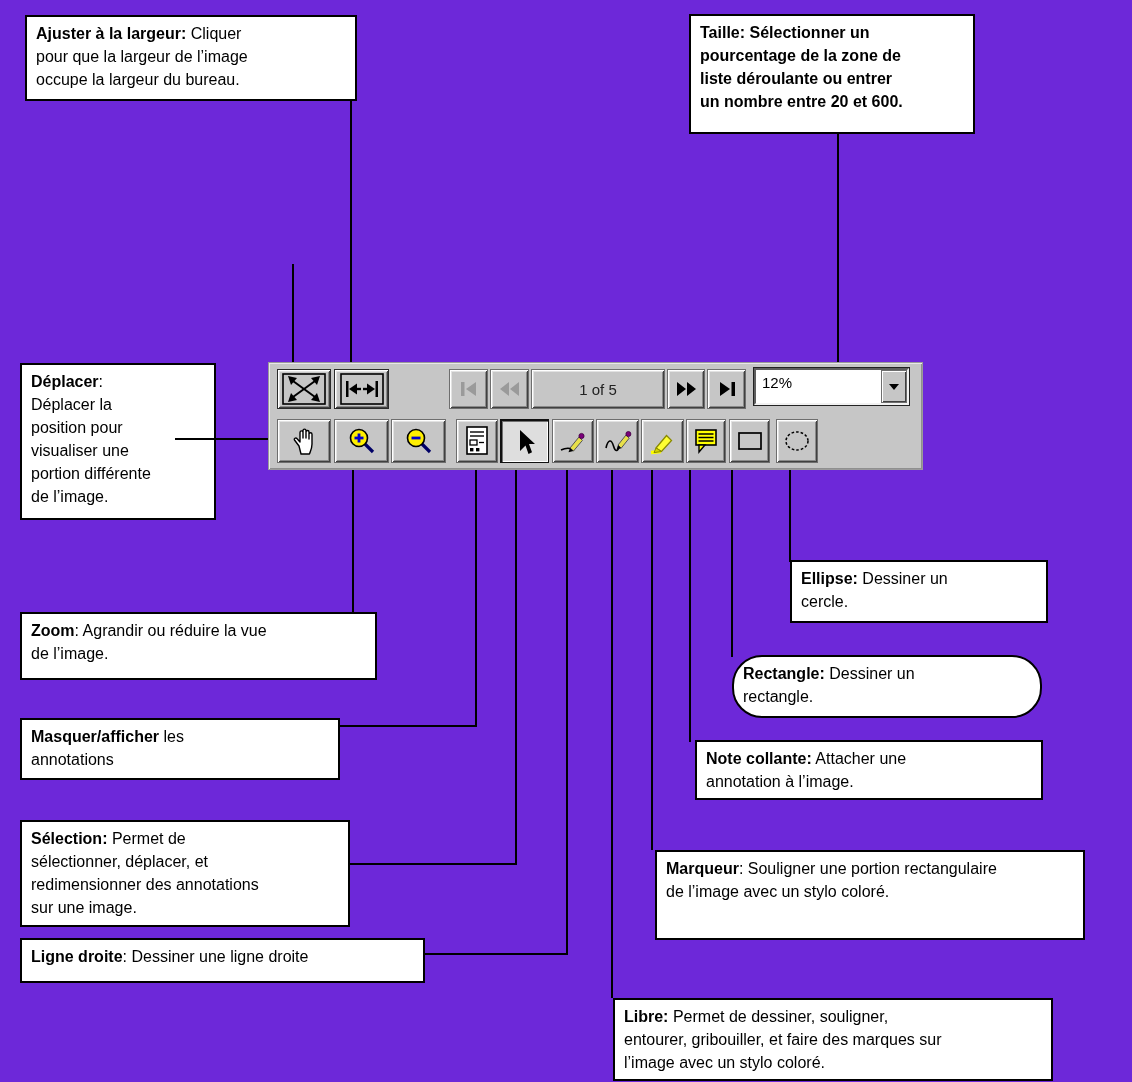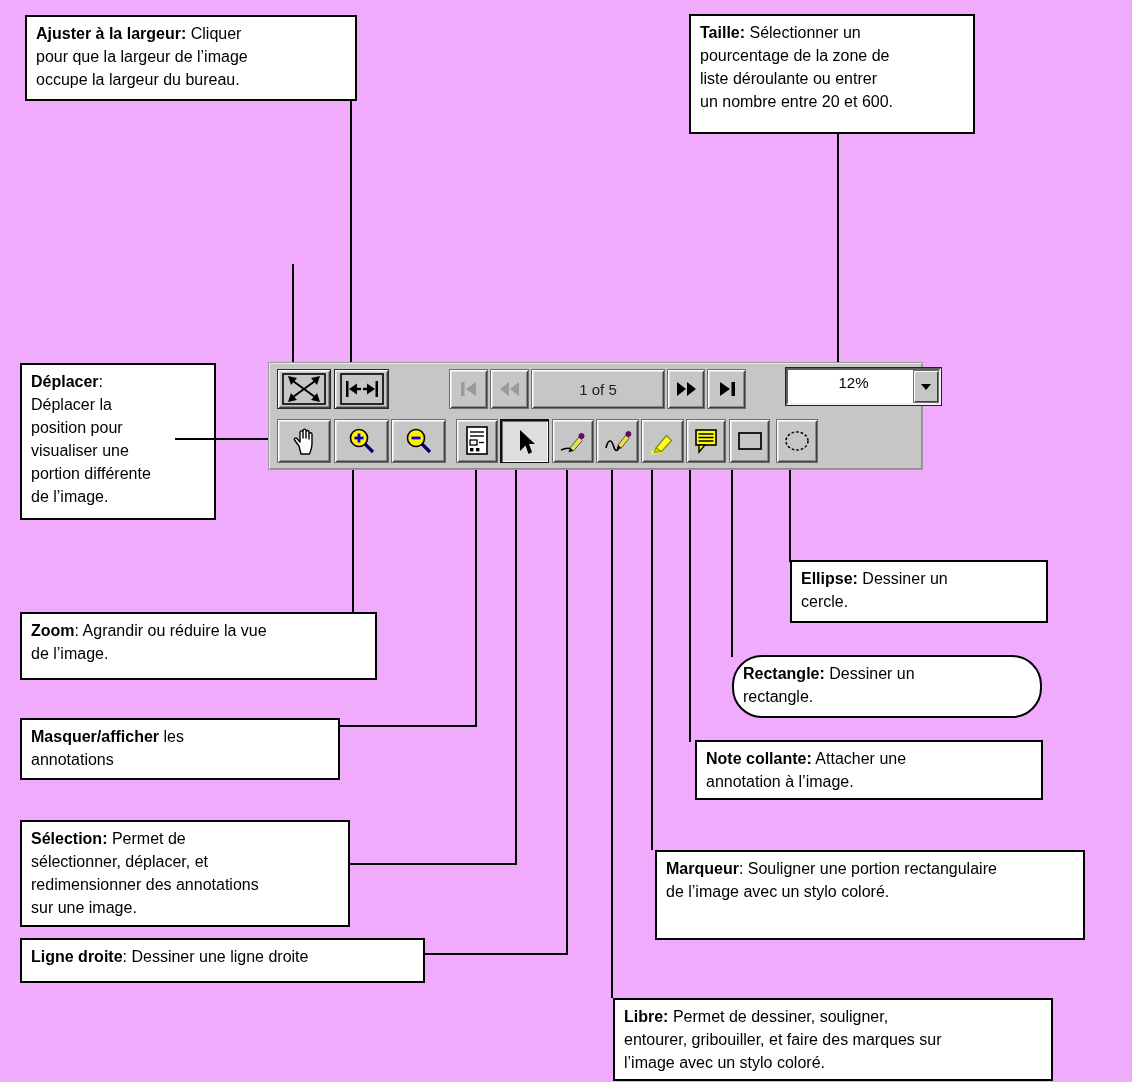--- a/index.html
+++ b/index.html
@@ -1,28 +1,28 @@
 <!DOCTYPE html>
 <html><head>
 <meta charset="utf-8">
 <style>
   html,body{margin:0;padding:0;background:#fff;}
-  .canvas{position:relative;width:1132px;height:1082px;background:#f0abfc;overflow:hidden;
+  .canvas{position:relative;width:1132px;height:1082px;background:#6d28d9;overflow:hidden;
           font-family:"Liberation Sans","DejaVu Sans",sans-serif;color:#000;}
   
   .callout{position:absolute;box-sizing:border-box;background:#fff;border:2px solid #000;
            padding:5px 9px;font-size:16px;line-height:23px;z-index:1;}
   .callout span{white-space:pre-line;}
   .callout b{white-space:pre-line;}
   
   .line{position:absolute;background:#000;z-index:2;}
   
   .toolbar{position:absolute;left:268px;top:362px;width:655px;height:108px;background:#c6c6c6;
            border:1px solid #9a9a9a;box-shadow:inset 1px 1px 0 #e8e8e8,inset -1px -1px 0 #8f8f8f;
-           box-sizing:border-box;z-index:3;text-align:center;}
+           box-sizing:border-box;z-index:3;}
   .btn{position:absolute;display:flex;align-items:center;justify-content:center;
        background:#c6c6c6;border:1px solid #6e6e6e;box-sizing:border-box;
        box-shadow:inset 1px 1px 0 #ffffff,inset -1px -1px 0 #404040,inset 2px 2px 0 #e2e2e2,inset -2px -2px 0 #8a8a8a;}
   .btn.dark{border:1px solid #2a2a2a;}
   .btn.pressed{background:#dedede;border:2px solid #111;border-right-width:1px;border-bottom-width:1px;
        box-shadow:inset 1px 1px 0 #707070,inset -1px -1px 0 #ffffff;}
   .counter{position:absolute;display:flex;align-items:center;justify-content:center;
        background:#c6c6c6;border:1px solid #6e6e6e;box-sizing:border-box;font-size:15px;color:#222;
        box-shadow:inset 1px 1px 0 #ffffff,inset -1px -1px 0 #404040,inset 2px 2px 0 #e2e2e2,inset -2px -2px 0 #8a8a8a;}
   .combo{position:absolute;display:flex;align-items:stretch;background:#fff;box-sizing:border-box;
@@ -35,21 +35,21 @@
 </head>
 <body>
 
 <div class="canvas">
 
   <div class="callout" style="left:25px;top:15px;width:332px;min-height:86px;">
     <b>Ajuster à la largeur:</b><span> Cliquer
 pour que la largeur de l’image
 occupe la largeur du bureau.</span>
   </div>
-  <div class="callout" style="left:689px;top:14px;width:286px;min-height:120px;">
+  <div class="callout" style="left:689px;top:14px;width:286px;min-height:120px;font-weight:bold;">
     <b>Taille:</b><span> Sélectionner un
 pourcentage de la zone de
 liste déroulante ou entrer
 un nombre entre 20 et 600.</span>
   </div>
   <div class="callout" style="left:20px;top:363px;width:196px;min-height:157px;">
     <b>Déplacer</b><span>:
 Déplacer la
 position pour
 visualiser une
@@ -160,21 +160,21 @@
         <polygon points="13,2 13,16 22,9" fill="#000"></polygon>
       </svg>
     </div>
     <div class="btn" style="left:438px;top:6px;width:39px;height:40px;">
       <svg width="22" height="18" viewBox="0 0 22 18">
         <polygon points="4,2 4,16 14,9" fill="#000"></polygon>
         <rect x="15.5" y="2" width="3.5" height="14" fill="#000"></rect>
       </svg>
     </div>
 
-    <div class="combo" style="left:485px;top:5px;width:155px;height:37px;margin-left:32px;">
+    <div class="combo" style="left:485px;top:5px;width:155px;height:37px;">
       <span class="val">12%</span>
       <span class="drop">
         <svg width="12" height="10" viewBox="0 0 12 10">
           <polygon points="1,2 11,2 6,8" fill="#000"></polygon>
         </svg>
       </span>
     </div>
 
     <div class="btn" style="left:8px;top:56px;width:54px;height:44px;">
       <svg width="30" height="32" viewBox="0 0 30 32">

